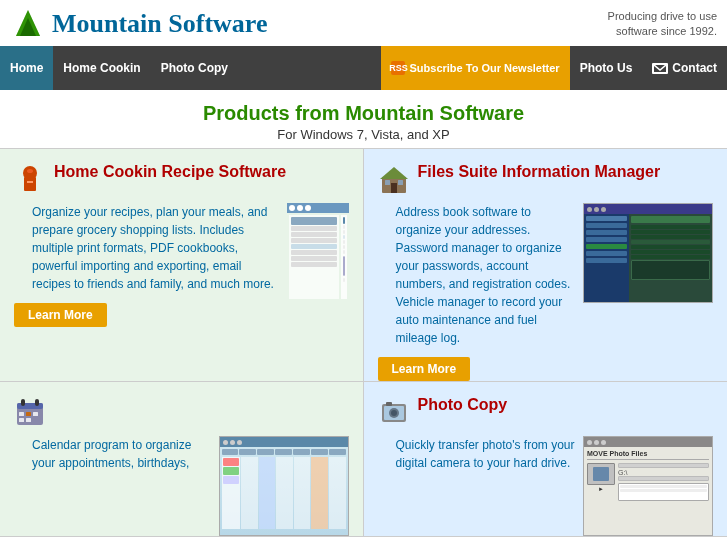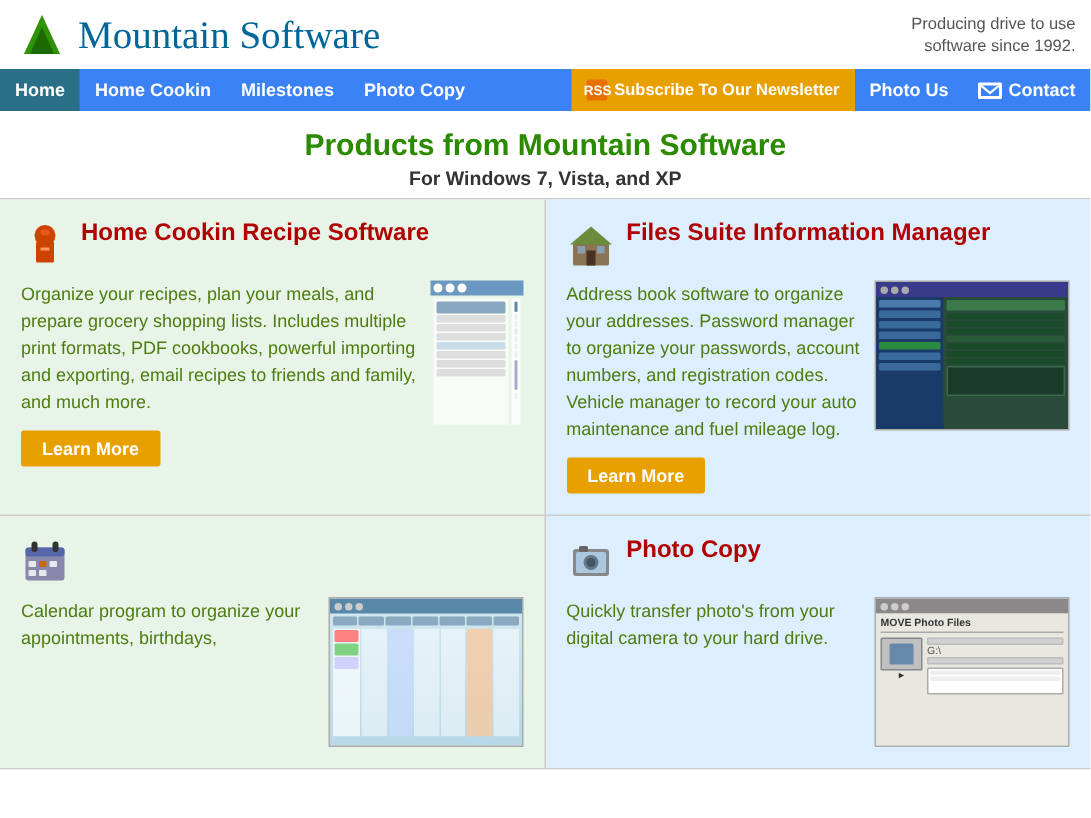--- a/index.html
+++ b/index.html
@@ -1,49 +1,49 @@
 <!DOCTYPE html>
 <html><head>
   <meta charset="utf-8">
   <style>
     * { margin: 0; padding: 0; box-sizing: border-box; }
     body { font-family: Arial, sans-serif; font-size: 13px; width: 727px; background: #fff; }
 
     
     #header { background: #fff; padding: 6px 10px 4px 10px; display: flex; justify-content: space-between; align-items: center; }
     #logo { display: flex; align-items: center; gap: 6px; }
-    #logo-text { font-size: 26px; font-weight: normal; color: #006699; font-family: Georgia, serif; }
+    #logo-text { font-size: 26px; font-weight: bold; color: #006699; font-family: Georgia, serif; }
     #header-right { font-size: 11px; color: #555; text-align: right; line-height: 1.4; }
 
     
-    #nav { background: #3b82f6; display: flex; align-items: center; height: 28px; }
+    #nav { background: #404040; display: flex; align-items: center; height: 44px; }
     .nav-item { color: #fff; font-size: 12px; font-weight: bold; padding: 0 10px; height: 100%; display: flex; align-items: center; cursor: pointer; white-space: nowrap; }
     .nav-item.active { background: #2a6f88; }
     .nav-spacer { flex: 1; }
     .nav-subscribe { background: #e8a000; color: #fff; font-size: 11px; font-weight: bold; padding: 0 10px; height: 100%; display: flex; align-items: center; gap: 4px; cursor: pointer; }
     .nav-about { color: #fff; font-size: 12px; font-weight: bold; padding: 0 10px; height: 100%; display: flex; align-items: center; cursor: pointer; }
     .nav-contact { color: #fff; font-size: 12px; font-weight: bold; padding: 0 10px; height: 100%; display: flex; align-items: center; gap: 4px; cursor: pointer; }
 
     
     #page-title-area { text-align: center; padding: 12px 0 6px 0; background: #fff; }
     #page-main-title { font-size: 20px; color: #2a8a00; font-weight: bold; }
-    #page-sub-title { font-size: 13px; color: #333; font-weight: bold; margin-top: 2px; }
+    #page-sub-title { font-size: 13px; color: #333; font-weight: normal; margin-top: 2px; }
 
     
     #products-grid { display: grid; grid-template-columns: 1fr 1fr; border-top: 1px solid #ccc; }
 
-    .product-cell { padding: 14px 14px 14px 14px; border-bottom: 1px solid #ccc; }
+    .product-cell { padding: 14px 14px 0 14px; border-bottom: 1px solid #ccc; }
     .product-cell:nth-child(odd) { border-right: 1px solid #ccc; background: #e8f4e8; }
     .product-cell:nth-child(even) { background: #ddeeff; }
 
     .product-header { display: flex; align-items: flex-start; gap: 8px; margin-bottom: 8px; }
     .product-title { font-size: 16px; font-weight: bold; color: #b00000; }
 
     .product-body { display: flex; gap: 8px; align-items: flex-start; }
-    .product-desc { font-size: 12px; color: #4d7c0f; line-height: 1.5; flex: 1; }
+    .product-desc { font-size: 12px; color: #0369a1; line-height: 1.5; flex: 1; margin-left: 18px; }
     .product-screenshot { flex-shrink: 0; }
 
     .learn-more-btn { display: inline-block; margin-top: 10px; background: #e8a000; color: #fff; font-size: 12px; font-weight: bold; padding: 5px 14px; border: none; cursor: pointer; border-radius: 2px; }
 
     
     .screenshot-img { width: 130px; height: 100px; border: 1px solid #aaa; display: block; position: relative; overflow: hidden; }
     .screenshot-img.home-suite { background: linear-gradient(to bottom, #1a3a6a 0%, #2a5a3a 50%, #1a3a2a 100%); }
     .screenshot-img.milestones { background: linear-gradient(to bottom, #d0e8f0 0%, #b8d8e8 100%); }
     .screenshot-img.photo-copy { background: linear-gradient(to bottom, #e0e0e0 0%, #c0c8d0 100%); }
 
@@ -68,21 +68,20 @@
   </div>
   <div id="header-right">
     <span>Producing drive to use</span><br>
     <span>software since 1992.</span>
   </div>
 </div>
 
 <div id="nav">
   <div class="nav-item active">Home</div>
   <div class="nav-item">Home Cookin</div>
-  <div class="nav-item">Milestones</div>
   <div class="nav-item">Photo Copy</div>
   <div class="nav-spacer"></div>
   <div class="nav-subscribe">
     <span class="rss-icon">RSS</span>
     <span>Subscribe To Our Newsletter</span>
   </div>
   <div class="nav-about">Photo Us</div>
   <div class="nav-contact">
     <span style="display:inline-block;width:16px;height:11px;border:2px solid #fff;border-radius:1px;position:relative;">
       <svg width="12" height="7" viewBox="0 0 12 7" style="position:absolute;top:0;left:0;">

